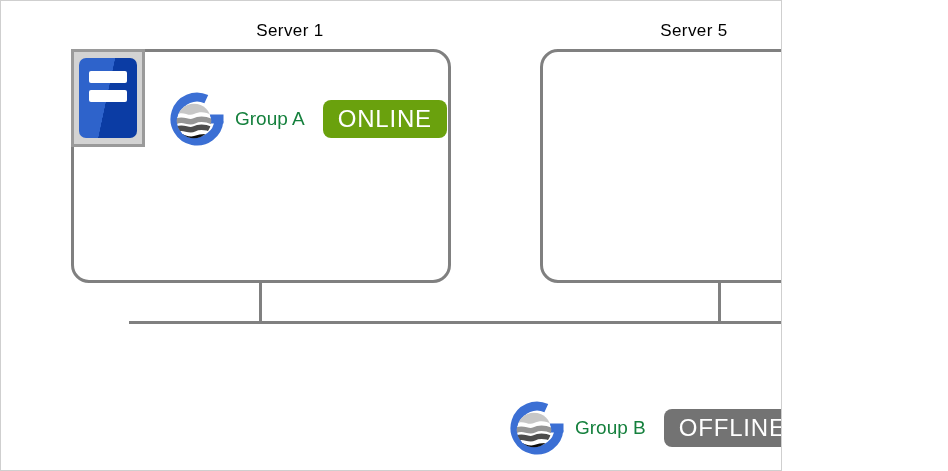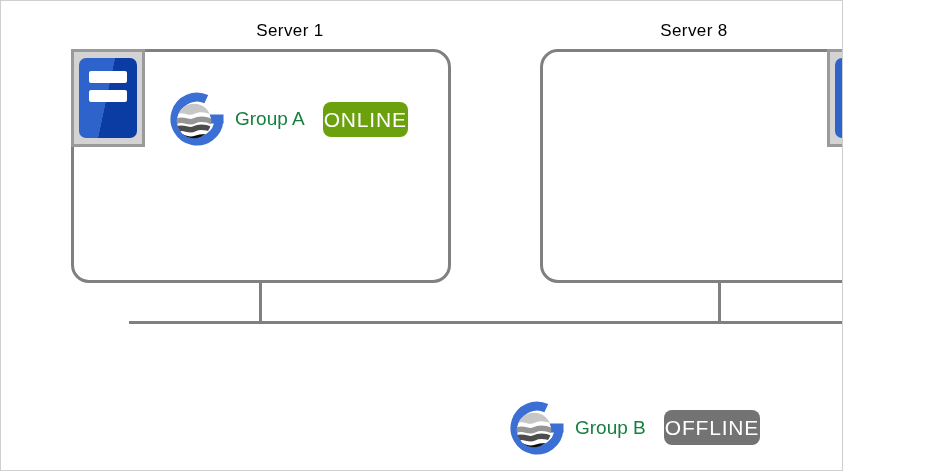--- a/index.html
+++ b/index.html
@@ -3,21 +3,21 @@
 <meta charset="utf-8">
 <style>
   html, body {
     margin: 0;
     padding: 0;
     background: #ffffff;
     font-family: "Liberation Sans", sans-serif;
   }
   .canvas {
     position: relative;
-    width: 843px;
+    width: 782px;
     height: 471px;
     background: #ffffff;
     border: 1px solid #cfcfcf;
     box-sizing: border-box;
     overflow: hidden;
   }
 
   
   .server-label {
     position: absolute;
@@ -113,25 +113,25 @@
     height: 56px;
     flex: 0 0 auto;
   }
   .group-name {
     font-size: 19px;
     color: #15803d;
     margin-left: 10px;
   }
   .badge {
     display: inline-block;
-    font-size: 21px;
+    font-size: 24px;
     line-height: 1;
     letter-spacing: 0.8px;
     color: #ffffff;
-    padding: 7px 1px;
+    padding: 7px 15px;
     border-radius: 8px;
     margin-left: 18px;
   }
 </style>
 </head>
 <body>
 
 <svg width="0" height="0" style="position:absolute" aria-hidden="true">
   <defs>
     <clipPath id="globeClip">
@@ -147,21 +147,21 @@
         <path d="M6,39 C14,34 19,41 25,38 C31,35 37,36 44,39" fill="none" stroke="#4c4c4c" stroke-width="5.5"></path>
         <path d="M7,44 C14,41 19,47 25,45 C31,43 37,42 43,44 L43,48 L7,48 Z" fill="#0c0c0c"></path>
       </g>
     </symbol>
   </defs>
 </svg>
 
 <div class="canvas">
 
   <div class="server-label s1">Server 1</div>
-  <div class="server-label s2">Server 8</div>
+  <div class="server-label s2">Server 5</div>
 
   <div class="vline v1"></div>
   <div class="vline v2"></div>
   <div class="bus"></div>
 
   <div class="server-box b1"></div>
   <div class="server-box b2"></div>
 
   <div class="srv-icon i1">
     <div class="tower">

